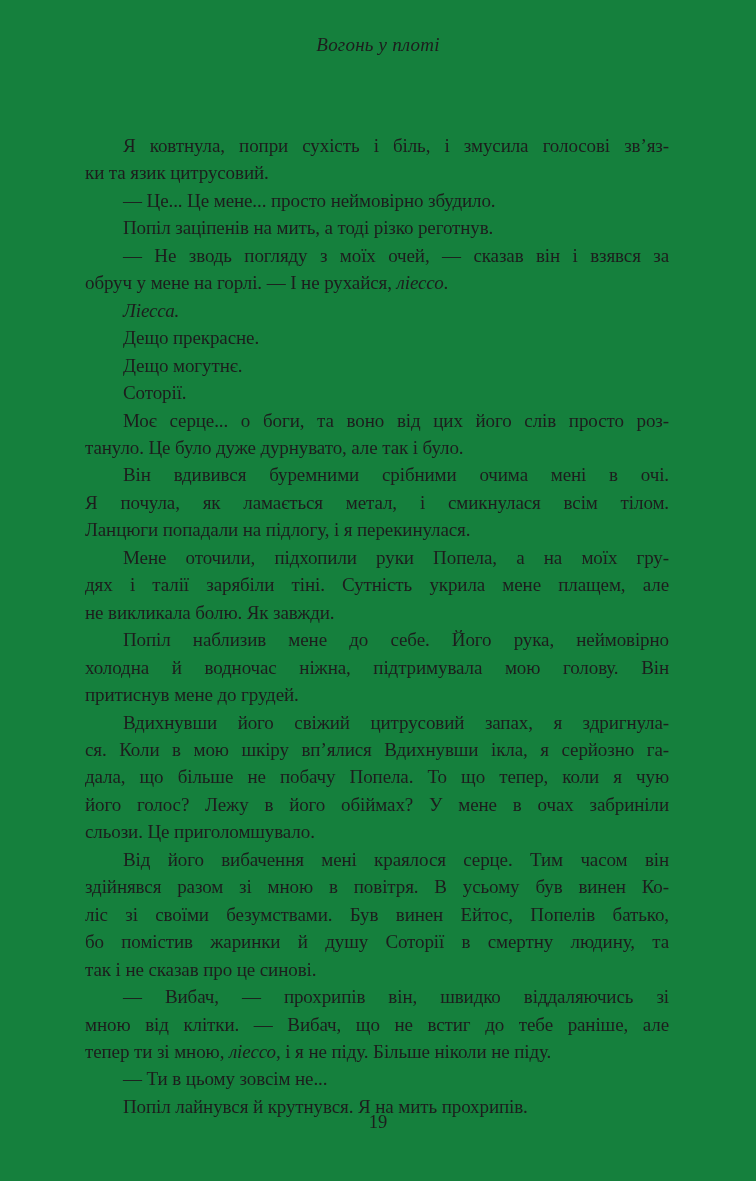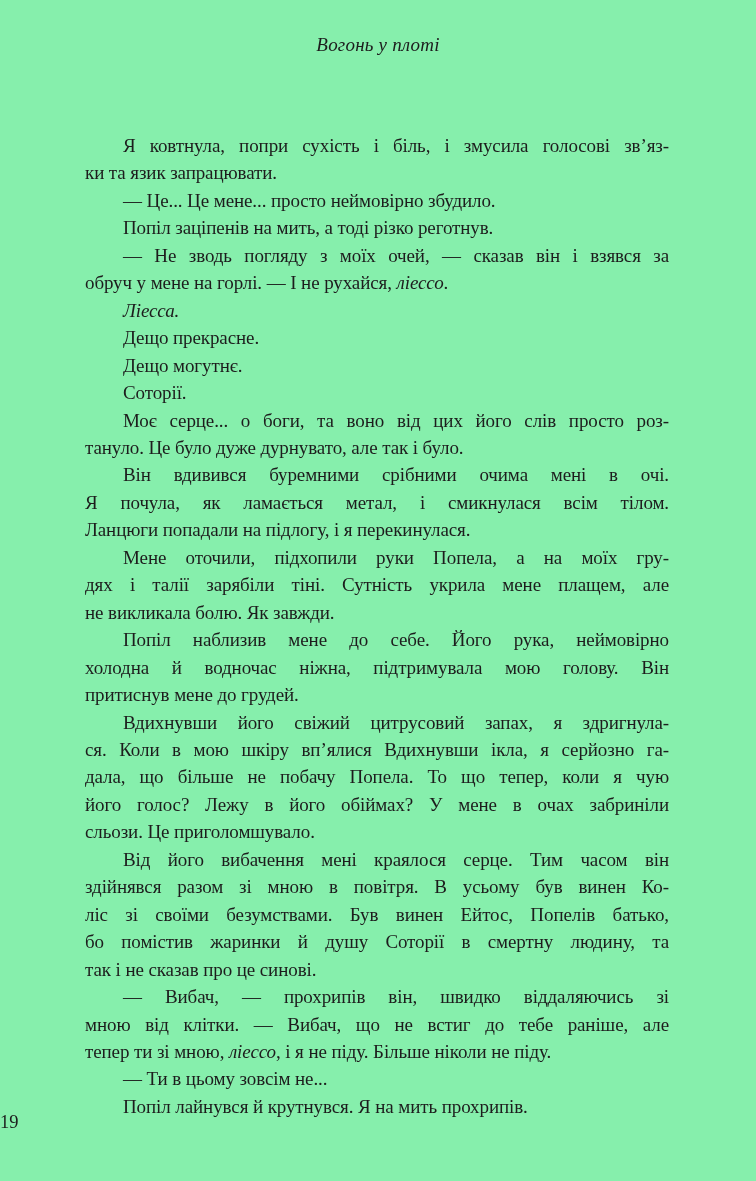--- a/index.html
+++ b/index.html
@@ -4,21 +4,21 @@
 <style>
   html, body {
     margin: 0;
     padding: 0;
     background: #ffffff;
   }
   .page {
     position: relative;
     width: 756px;
     height: 1181px;
-    background: #86efac;
+    background: #15803d;
     font-family: "Liberation Serif", "DejaVu Serif", serif;
     color: #1d1d1d;
     overflow: hidden;
   }
   .running-head {
     position: absolute;
     top: 34px;
     left: 0;
     width: 756px;
     text-align: center;
@@ -47,34 +47,34 @@
   }
   .line.ind {
     text-indent: 38px;
   }
   .it { font-style: italic; }
   .page-num {
     position: absolute;
     top: 1112px;
     left: 0;
     width: 756px;
-    text-align: left;
+    text-align: center;
     font-size: 18.5px;
   }
 </style>
 </head>
 <body>
 
 <div class="page">
   <div class="running-head">Вогонь у плоті</div>
 
   <div class="text-block">
       <div class="para">
         <div class="line just ind"><span class="">Я ковтнула, попри сухість і біль, і змусила голосові зв’яз-</span></div>
-        <div class="line"><span class="">ки та язик запрацювати.</span></div>
+        <div class="line"><span class="">ки та язик цитрусовий.</span></div>
       </div>
       <div class="para">
         <div class="line ind"><span class="">— Це... Це мене... просто неймовірно збудило.</span></div>
       </div>
       <div class="para">
         <div class="line ind"><span class="">Попіл заціпенів на мить, а тоді різко реготнув.</span></div>
       </div>
       <div class="para">
         <div class="line just ind"><span class="">— Не зводь погляду з моїх очей, — сказав він і взявся за</span></div>
         <div class="line"><span class="">обруч у мене на горлі. — І не рухайся, </span><span class="it">ліессо</span><span class="">.</span></div>

